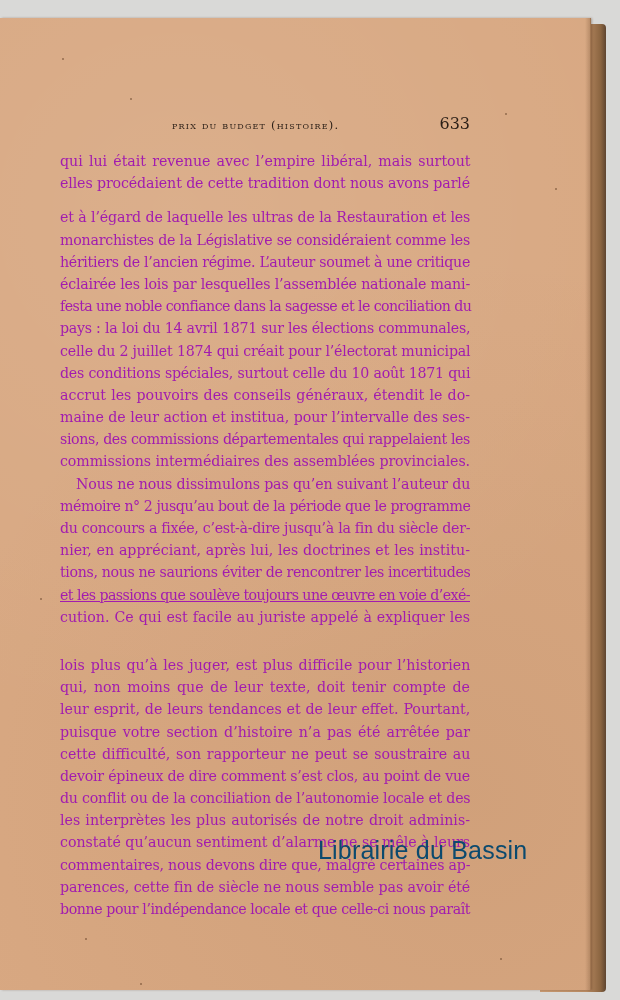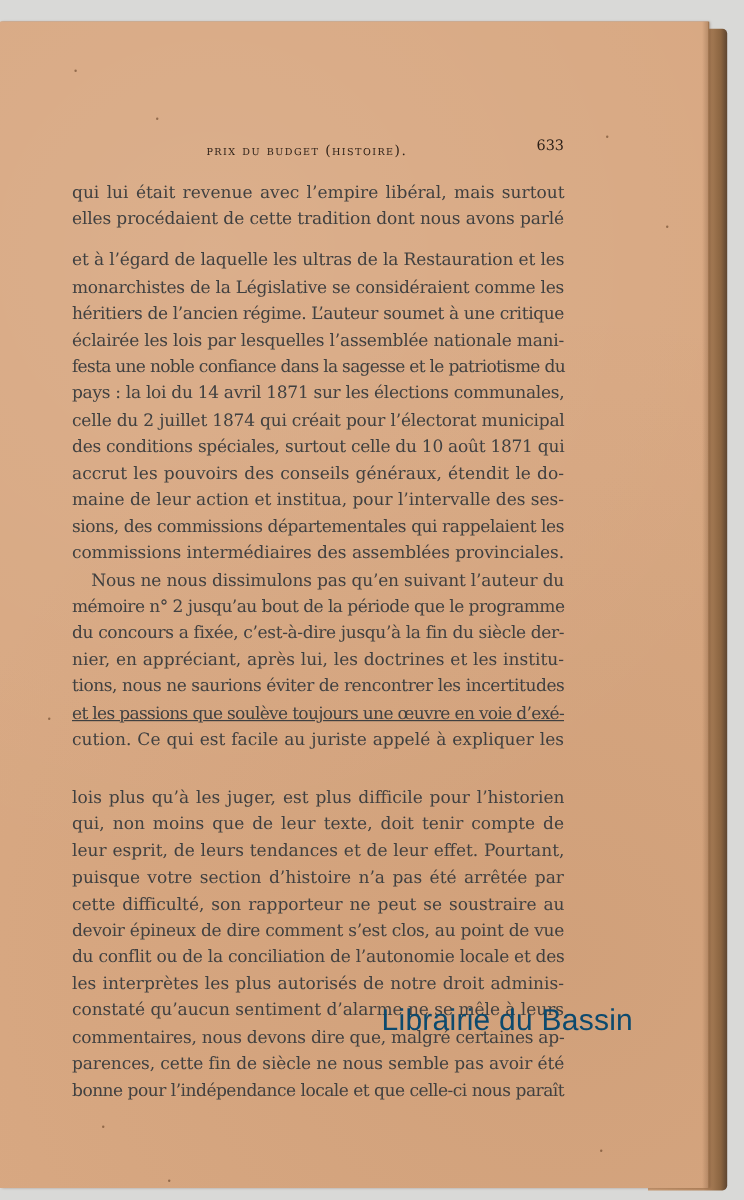--- a/index.html
+++ b/index.html
@@ -29,25 +29,25 @@
   .running-head {
     position: absolute; top: 118px; left: 60px; width: 410px; height: 20px;
   }
   .running-title {
     position: absolute; left: 112px; top: 0;
     font-size: 11.5px; letter-spacing: 1.2px; color: #2a1e16;
     font-variant: small-caps; text-transform: lowercase;
   }
   .page-number {
     position: absolute; right: 0; top: -4px;
-    font-size: 12px; color: #2a1e16;
+    font-size: 16px; color: #2a1e16;
   }
   .body-text {
     position: absolute; left: 60px; top: 150px; width: 410px;
-    color: #404040;
+    color: #a21caf;
     font-size: 14.2px;
     line-height: 22.2px;
   }
   .line {
     display: block; white-space: nowrap;
     text-align: justify; text-align-last: justify;
     height: 22.2px;
   }
   .line.indent { padding-left: 16px; }
   .watermark {
@@ -78,21 +78,21 @@
   <span class="page-number">633</span>
 </div>
 
 <div class="body-text" id="body-text">
     <span class="line" style="display: block; word-spacing: 1.625px;">qui lui était revenue avec l’empire libéral, mais surtout</span>
     <span class="line" style="display: block; letter-spacing: -0.12069px;">elles procédaient de cette tradition dont nous avons parlé</span>
     <span class="line" style="display: block; letter-spacing: -0.114754px; margin-top: 12px;">et à l’égard de laquelle les ultras de la Restauration et les</span>
     <span class="line" style="display: block; letter-spacing: -0.22807px;">monarchistes de la Législative se considéraient comme les</span>
     <span class="line" style="display: block; letter-spacing: -0.316667px;">héritiers de l’ancien régime. L’auteur soumet à une critique</span>
     <span class="line" style="display: block; letter-spacing: -0.2px;">éclairée les lois par lesquelles l’assemblée nationale mani-</span>
-    <span class="line" style="display: block; letter-spacing: -0.580645px;">festa une noble confiance dans la sagesse et le patriotisme du</span>
+    <span class="line" style="display: block; letter-spacing: -0.580645px;">festa une noble confiance dans la sagesse et le conciliation du</span>
     <span class="line" style="display: block; letter-spacing: -0.25px;">pays : la loi du 14 avril 1871 sur les élections communales,</span>
     <span class="line" style="display: block; letter-spacing: -0.180328px;">celle du 2 juillet 1874 qui créait pour l’électorat municipal</span>
     <span class="line" style="display: block; letter-spacing: -0.220339px;">des conditions spéciales, surtout celle du 10 août 1871 qui</span>
     <span class="line" style="display: block; word-spacing: 0.625px;">accrut les pouvoirs des conseils généraux, étendit le do-</span>
     <span class="line" style="display: block; letter-spacing: -0.0333333px;">maine de leur action et institua, pour l’intervalle des ses-</span>
     <span class="line" style="display: block; letter-spacing: -0.37931px;">sions, des commissions départementales qui rappelaient les</span>
     <span class="line" style="display: block; letter-spacing: -0.0909091px;">commissions intermédiaires des assemblées provinciales.</span>
     <span class="line indent" style="display: block; letter-spacing: -0.148148px;">Nous ne nous dissimulons pas qu’en suivant l’auteur du</span>
     <span class="line" style="display: block; letter-spacing: -0.45614px;">mémoire n° 2 jusqu’au bout de la période que le programme</span>
     <span class="line" style="display: block; letter-spacing: -0.301587px;">du concours a fixée, c’est-à-dire jusqu’à la fin du siècle der-</span>

